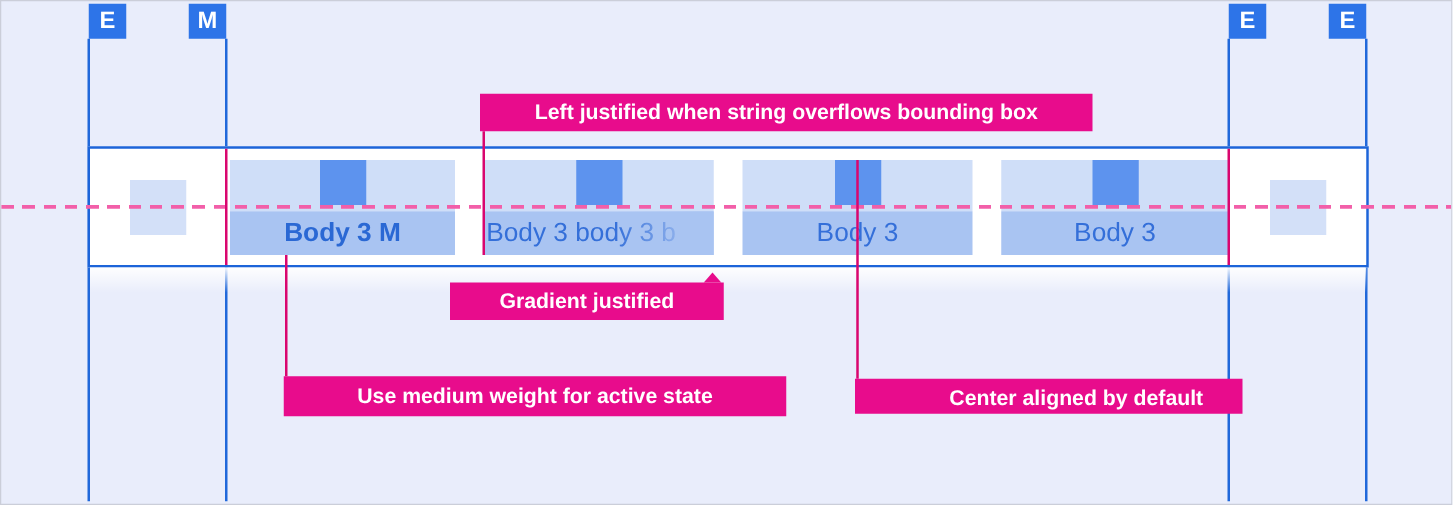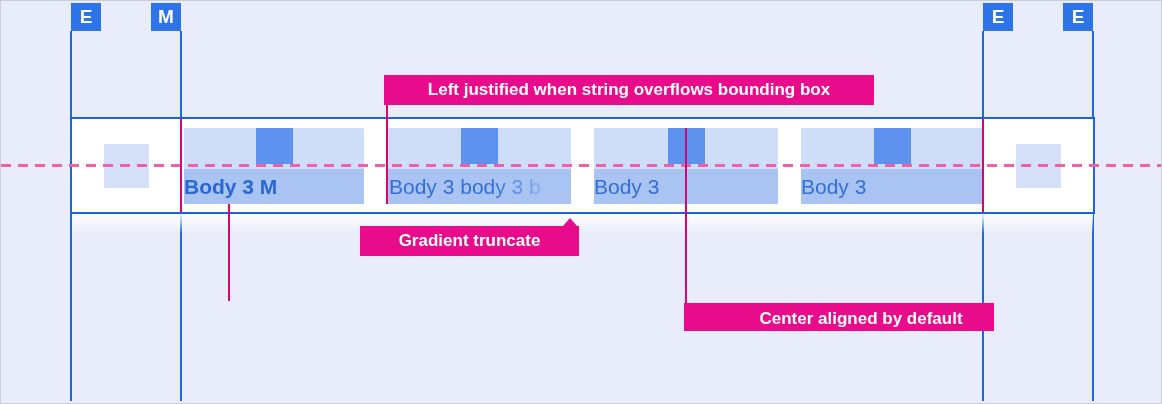--- a/index.html
+++ b/index.html
@@ -98,21 +98,21 @@
     background: #5d93ee;
   }
   .tab-label {
     position: absolute;
     left: 0; top: 41px;
     width: 100%; height: 35px;
     background: #a9c4f2;
     color: #346fd9;
     font-size: 21px;
     line-height: 35px;
-    text-align: left;
+    text-align: center;
     white-space: nowrap;
     overflow: hidden;
   }
   .tab.t1 .tab-label { font-weight: bold; color: #2a68d4; }
   .tab.t2 .tab-label { text-align: left; padding-left: 2px; }
   .fade-overlay {
     position: absolute;
     top: 0; right: 0;
     width: 80px; height: 100%;
     background: linear-gradient(to right, rgba(169,196,242,0), #a9c4f2 85%);
@@ -215,19 +215,20 @@
   <div class="mline seg-right"></div>
 
   <div class="mline lead-a1"></div>
   <div class="mline lead-a3"></div>
   <div class="mline lead-a4"></div>
 
   <div class="callout a1">Left justified when string overflows bounding box</div>
 
   <div class="callout a2">
     <div class="caret-up"></div>
-    <span>Gradient truncate</span>
-  </div>
-
+    <span>Gradient justified</span>
+  </div>
+
+  <div class="callout a3">Use medium weight for active state</div>
 
   <div class="callout a4">Center aligned by default</div>
 
 </div>
 
 </body></html>

